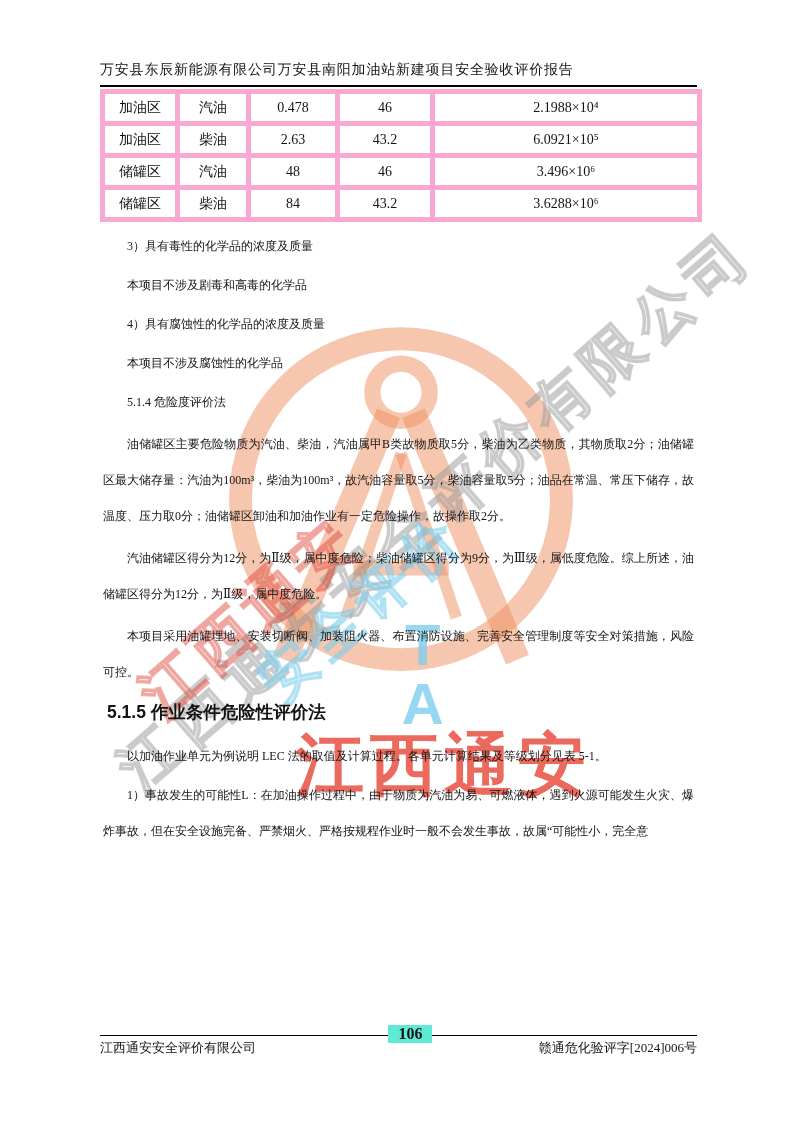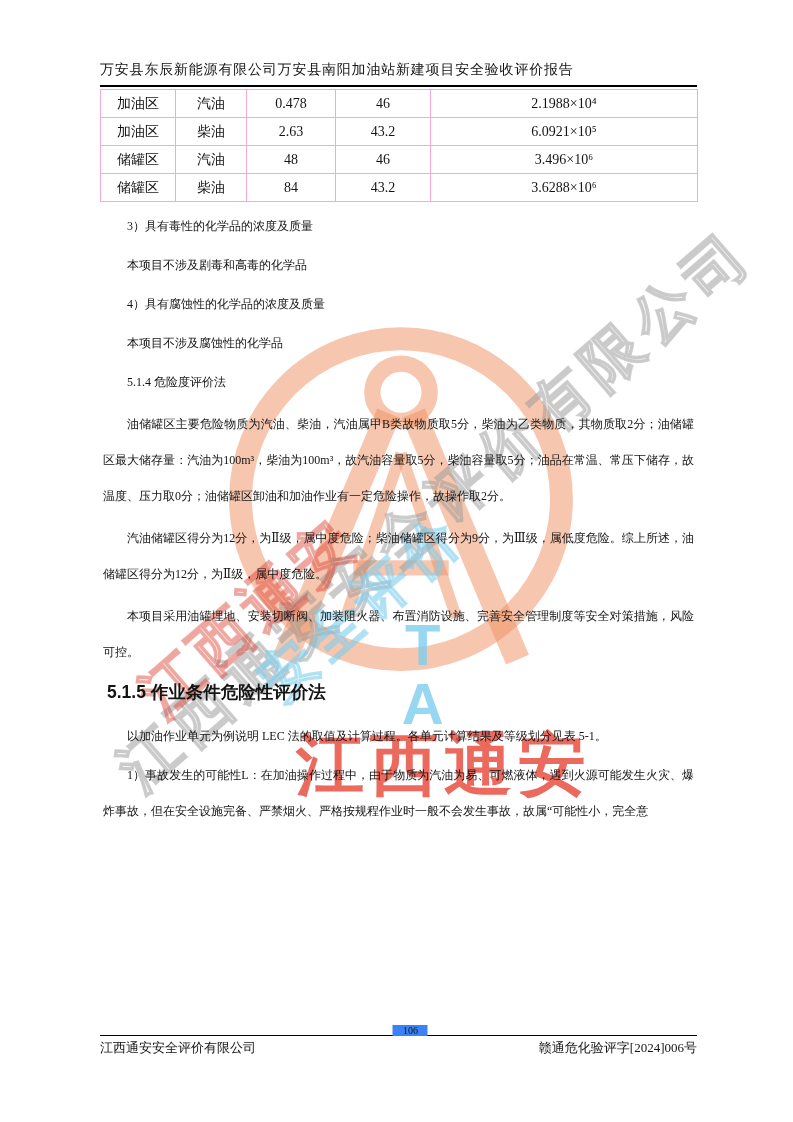--- a/index.html
+++ b/index.html
@@ -40,21 +40,21 @@
     left:296px;top:720px;font-size:68px;font-weight:700;letter-spacing:6px;
     font-family:"Liberation Sans","DejaVu Sans",sans-serif;
     color:rgba(229,63,48,0.78);
   }
   
   .content{position:absolute;left:100px;top:60px;width:597px;z-index:2;}
   .doc-header{font-size:14px;letter-spacing:0.8px;line-height:20px;}
   .header-rule{border-bottom:2px solid #000;margin-top:5px;}
   table.hazard{border-collapse:collapse;width:597px;margin-top:2px;table-layout:fixed;}
   table.hazard td{
-    border:1px solid #f9a8d4;height:27px;text-align:center;vertical-align:middle;
+    border:5px solid #f9a8d4;height:27px;text-align:center;vertical-align:middle;
     font-size:14px;padding:0;overflow:hidden;
   }
   col.c1{width:75px}col.c2{width:71px}col.c3{width:89px}col.c4{width:95px}col.c5{width:267px}
   .body-text{margin-top:6px;}
   .body-text p{
     margin:3px;font-size:12px;line-height:36px;
     text-align:justify;text-justify:inter-ideograph;
   }
   p.ind{text-indent:2em;}
   p.single{text-align:left;}
@@ -62,21 +62,21 @@
     margin:4px 0 8px 0;font-size:17.5px;line-height:36px;font-weight:700;
     font-family:"Liberation Sans","DejaVu Sans",sans-serif;text-indent:0.4em;
   }
   .mt{margin-top:6px !important;}
   
   .footer{position:absolute;left:100px;width:597px;top:1035px;z-index:2;}
   .footer-line{border-top:1.5px solid #000;}
   .footer-row{display:flex;justify-content:space-between;font-size:13px;margin-top:3px;}
   .page-num{
     position:absolute;left:52%;top:-10px;transform:translateX(-50%);
-    background:#3b82f6;padding:0 10px;font-size:10px;
+    background:#5eead4;padding:0 10px;font-size:16px;font-weight:bold;
   }
 </style>
 </head>
 <body>
 
 <div class="wm-layer">
   <svg class="wm wm-logo" viewBox="0 0 400 400">
     <g fill="none" stroke="rgba(240,146,100,0.52)">
       <circle cx="200" cy="196" r="168" stroke-width="24"></circle>
       <circle cx="200" cy="84" r="30" stroke-width="17"></circle>

